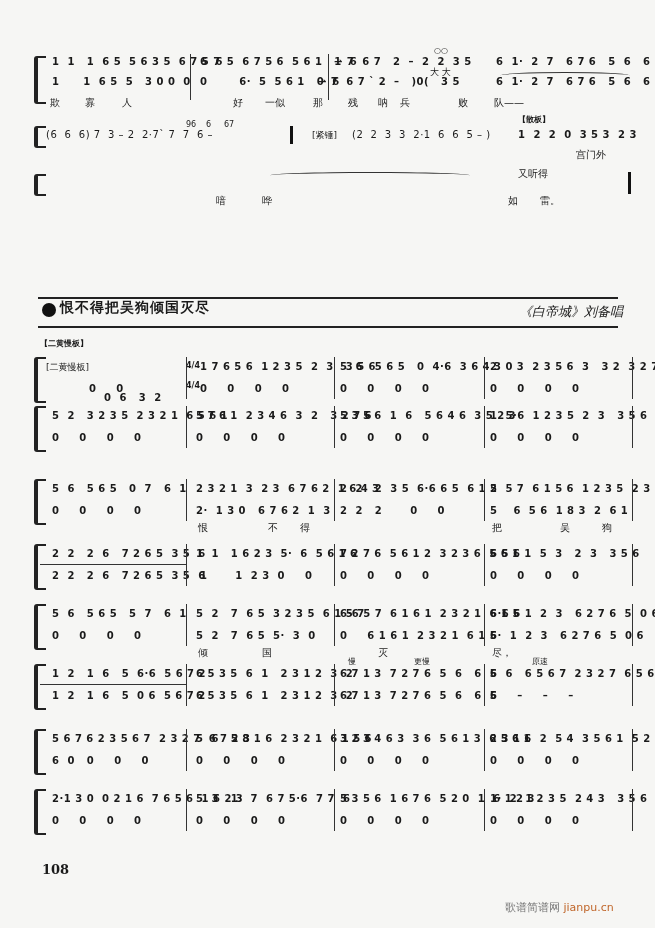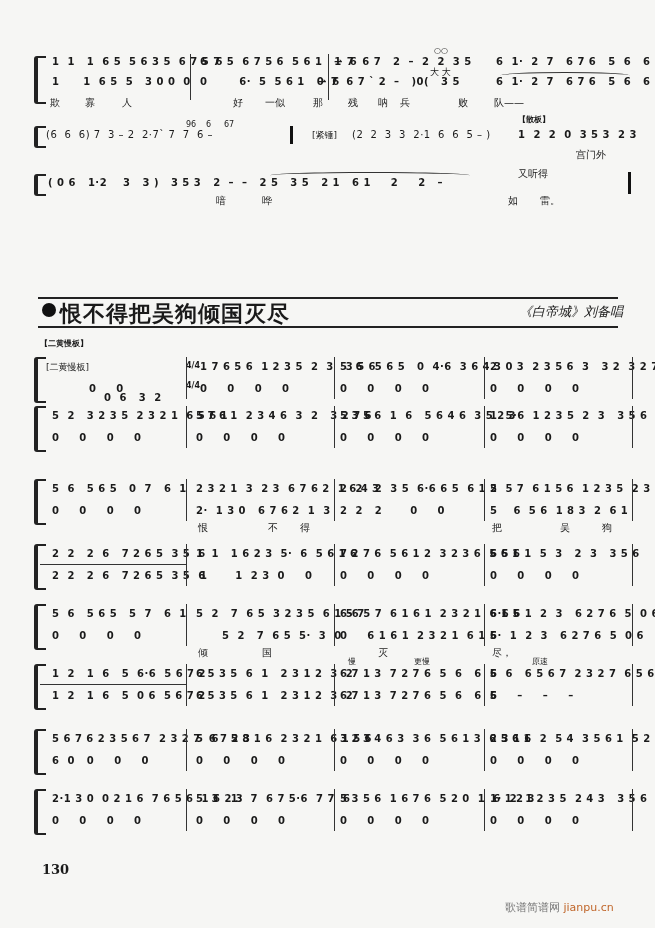--- a/index.html
+++ b/index.html
@@ -18,21 +18,21 @@
     position:absolute; white-space:pre; font-weight:bold; font-size:10px;
     letter-spacing:0.5px; font-family:"DejaVu Sans", sans-serif;
   }
   .lyric {
     position:absolute; white-space:pre; font-size:10px; font-family:"DejaVu Sans", sans-serif;
   }
   .bar { position:absolute; width:1px; background:#333; }
   .bar.bold { width:3px; background:#111; }
   .hr { position:absolute; left:38px; width:580px; background:#222; }
   .title {
-    position:absolute; left:60px; top:299px; font-size:22px; font-weight:bold;
+    position:absolute; left:60px; top:299px; font-size:14px; font-weight:bold;
     font-family:Liberation Sans, sans-serif; letter-spacing:1px;
   }
   .dot-bullet {
     position:absolute; left:42px; top:303px; width:14px; height:14px; border-radius:50%; background:#111;
   }
   .source {
     position:absolute; right:32px; top:303px; font-size:13px; font-family:"DejaVu Serif", serif; font-style:italic;
   }
   .tag { position:absolute; font-size:8px; font-family:"DejaVu Sans", sans-serif; }
   .pagenum { position:absolute; left:42px; top:862px; font-size:13px; font-weight:bold; font-family:"DejaVu Serif", serif; }
@@ -81,21 +81,20 @@
   <div class="lyric" style="left:312px;top:11px;font-size:9px;">[紧锤]</div>
   <div class="row" style="left:352px;top:11px;font-weight:normal;">(2  2  3  3  2·1  6  6  5 – )</div>
   <div class="tag" style="left:518px;top:-4px;font-weight:bold;font-family:Liberation Serif, serif;">【散板】</div>
   <div class="row" style="left:518px;top:11px;">1  2  2  0  3 5 3  2 3</div>
   <div class="lyric" style="left:518px;top:30px;margin-top:19px;">又听得</div>
   <div class="lyric" style="left:576px;top:30px;">宫门外</div>
 </div>
 
 <div class="sys" style="top:170px;height:40px;">
   <div class="bracket thick" style="top:4px;height:18px;"></div>
-  <div class="row" style="left:48px;top:7px;">( 0 6   1·2    3   3 )   3 5 3   2  –  –   2 5   3 5   2 1   6 1     2     2   –</div>
   <div class="slur" style="left:270px;top:2px;width:200px;"></div>
   <div class="bar bold" style="left:628px;top:2px;height:22px;"></div>
   <div class="lyric" style="left:216px;top:24px;">喑</div>
   <div class="lyric" style="left:262px;top:24px;">哗</div>
   <div class="lyric" style="left:508px;top:24px;">如</div>
   <div class="lyric" style="left:540px;top:24px;">雷。</div>
 </div>
 
 <div class="hr" style="top:297px;height:2px;"></div>
 <div class="dot-bullet"></div>
@@ -174,21 +173,21 @@
       <div class="row" style="left:490px;top:28px;">0     0     0     0</div>
       <div class="bar" style="left:632px;top:2px;height:42px;"></div>
       <div class="bar" style="left:40px;top:22px;height:1px;width:146px;"></div>
     </div>
     <div class="sys" style="top: 602px; height: 58px;">
       <div class="bracket thick" style="top:2px;height:42px;"></div>
       <div class="row" style="left:52px;top:6px;">5  6   5 6 5   5  7   6  1</div>
       <div class="row" style="left:52px;top:28px;">0     0     0     0</div>
       <div class="bar" style="left:186px;top:2px;height:42px;"></div>
       <div class="row" style="left:196px;top:6px;">5  2   7  6 5  3 2 3 5  6 1 5 7</div>
-      <div class="row" style="left:196px;top:28px;margin-left:26px;">5  2   7  6 5  5·  3  0</div>
+      <div class="row" style="left:196px;top:28px;">5  2   7  6 5  5·  3  0</div>
       <div class="bar" style="left:334px;top:2px;height:42px;"></div>
       <div class="row" style="left:340px;top:6px;">6·6 5 7  6 1 6 1  2 3 2 1  6 1 5</div>
       <div class="row" style="left:340px;top:28px;">0     6 1 6 1  2 3 2 1  6 1 5</div>
       <div class="bar" style="left:484px;top:2px;height:42px;"></div>
       <div class="row" style="left:490px;top:6px;">6·6 6 1  2  3   6 2 7 6  5  0 6</div>
       <div class="row" style="left:490px;top:28px;">6·  1  2  3   6 2 7 6  5  0 6</div>
       <div class="bar" style="left:632px;top:2px;height:42px;"></div>
       <div class="lyric" style="left:198px;top:44px;">倾</div>
       <div class="lyric" style="left:262px;top:44px;">国</div>
       <div class="lyric" style="left:378px;top:44px;">灭</div>
@@ -238,17 +237,17 @@
       <div class="bar" style="left:334px;top:2px;height:42px;"></div>
       <div class="row" style="left:340px;top:6px;">5 3 5 6  1 6 7 6  5 2 0  1  6 1 2 3</div>
       <div class="row" style="left:340px;top:28px;">0     0     0     0</div>
       <div class="bar" style="left:484px;top:2px;height:42px;"></div>
       <div class="row" style="left:490px;top:6px;">1·  2  1 2 3 5  2 4 3   3 5 6</div>
       <div class="row" style="left:490px;top:28px;">0     0     0     0</div>
       <div class="bar" style="left:632px;top:2px;height:42px;"></div>
     </div>
   </div>
 
-<div class="pagenum">130</div>
+<div class="pagenum">108</div>
 <div class="watermark">
   <span>歌谱简谱网</span>
   <span class="site">jianpu.cn</span>
 </div>
 
 </body></html>

